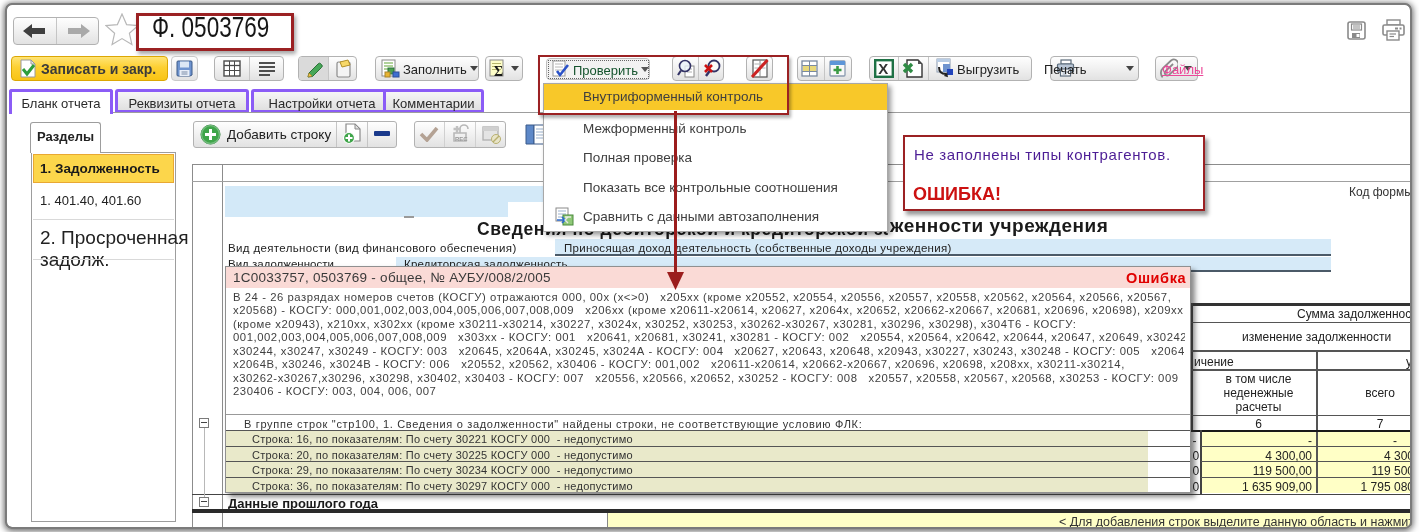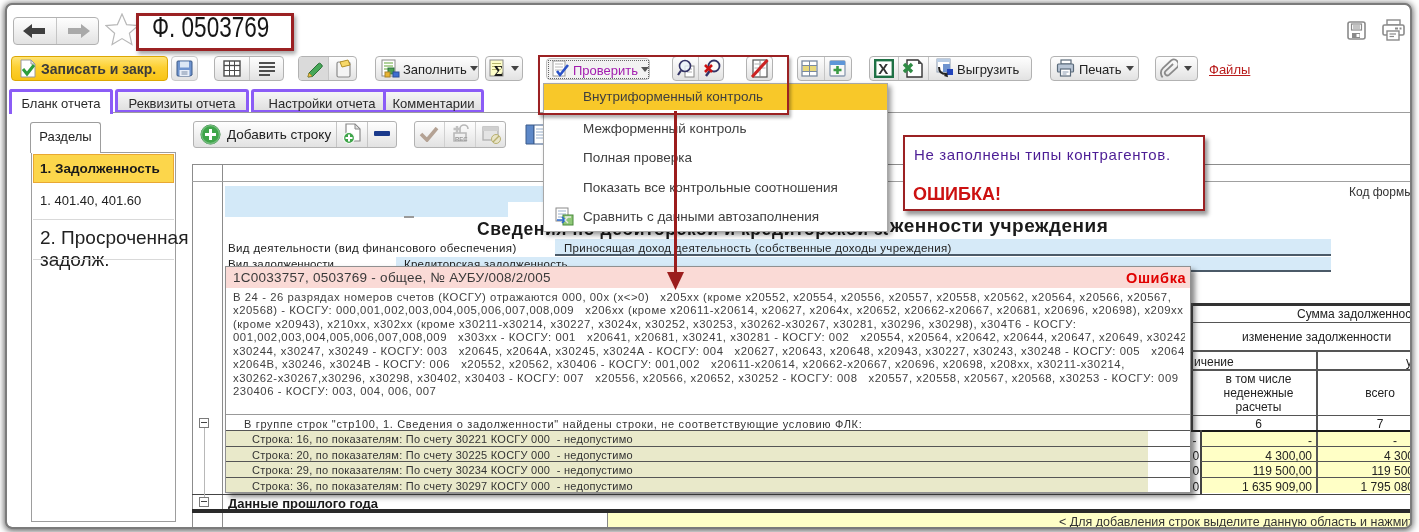--- a/index.html
+++ b/index.html
@@ -134,21 +134,21 @@
 
 <div class="btn" style="left:546px;top:58px;width:104px;height:22px;border-color:#bdbdbd;background:#f2f2f2;"></div>
 <div class="abs" style="left:548px;top:60px;width:99px;height:17px;border:1px dotted #666;"></div>
 <svg class="abs" style="left:552px;top:60px;" width="18" height="18" viewBox="0 0 18 18">
  <rect x="1" y="1" width="12" height="15" fill="#fff" stroke="#9a9a9a"></rect>
  <line x1="3" y1="4" x2="11" y2="4" stroke="#b8b8b8"></line>
  <line x1="3" y1="7" x2="11" y2="7" stroke="#b8b8b8"></line>
  <line x1="3" y1="10" x2="11" y2="10" stroke="#b8b8b8"></line>
  <path d="M5 11 l3 4 l8-10" stroke="#2a52c8" stroke-width="2.6" fill="none"></path>
 </svg>
-<div class="txt" style="left:573px;top:62.5px;font-size:13px;color:#a21caf;">Проверить</div>
+<div class="txt" style="left:573px;top:62.5px;font-size:13px;color:#14532d;">Проверить</div>
 <svg class="abs" style="left:641px;top:67px;" width="8" height="5" viewBox="0 0 8 5">
     <path d="M0 0 h8 l-4 5 z" fill="#555"></path>
   </svg>
 
 <div class="btn" style="left:672px;top:56px;width:52px;height:25px;"></div>
 <div class="ln" style="left:698px;top:57px;width:1px;height:23px;background:#c5c5c5;"></div>
 <svg class="abs" style="left:677px;top:59px;" width="19" height="19" viewBox="0 0 19 19">
  <rect x="8" y="7" width="9" height="11" fill="#fff" stroke="#8a8a8a"></rect>
  <line x1="10" y1="10" x2="15" y2="10" stroke="#b0b0b0"></line>
  <line x1="10" y1="13" x2="15" y2="13" stroke="#b0b0b0"></line>
@@ -211,44 +211,44 @@
 <div class="txt" style="left:957px;top:62px;font-size:13px;">Выгрузить</div>
 
 <div class="btn" style="left:1050px;top:56px;width:89px;height:25px;"></div>
 <svg class="abs" style="left:1056px;top:59px;" width="19" height="18" viewBox="0 0 19 18">
  <rect x="5" y="1" width="10" height="4" fill="#fff" stroke="#5a6a7a" stroke-width="1.2"></rect>
  <rect x="1.5" y="5" width="16" height="8" rx="1" fill="#b9c6d6" stroke="#5a6a7a" stroke-width="1.2"></rect>
  <rect x="4.5" y="10" width="10" height="7" fill="#fff" stroke="#5a6a7a" stroke-width="1.2"></rect>
  <line x1="6.5" y1="13" x2="12.5" y2="13" stroke="#8a9ab0"></line>
  <line x1="6.5" y1="15" x2="10.5" y2="15" stroke="#8a9ab0"></line>
 </svg>
-<div class="txt" style="left:1079px;top:62px;font-size:13px;">Печать</div>
+<div class="txt" style="left:1044px;top:62px;font-size:13px;">Печать</div>
 <svg class="abs" style="left:1126px;top:66px;" width="8" height="5" viewBox="0 0 8 5">
     <path d="M0 0 h8 l-4 5 z" fill="#444"></path>
   </svg>
 
 <div class="btn" style="left:1155px;top:56px;width:43px;height:25px;"></div>
 <svg class="abs" style="left:1160px;top:58px;" width="18" height="21" viewBox="0 0 18 21">
  <path d="M12.5 5.5 l-6.5 8 a2.6 2.6 0 0 0 4 3.3 l7-8.6 a4.6 4.6 0 0 0 -7-5.9 l-7 8.6 a6.6 6.6 0 0 0 1 9.2" fill="none" stroke="#8a8a8a" stroke-width="1.8" transform="rotate(8 9 10)"></path>
 </svg>
 <svg class="abs" style="left:1184px;top:66px;" width="8" height="5" viewBox="0 0 8 5">
     <path d="M0 0 h8 l-4 5 z" fill="#444"></path>
   </svg>
 
-<div class="txt" style="left:1209px;top:62px;font-size:13px;color:#b91c1c;text-decoration:underline;">Файлы</div>
+<div class="txt" style="left:1162px;top:62px;font-size:13px;color:#ec4899;text-decoration:underline;">Файлы</div>
 
 <div class="tab active" style="left:9px;width:104px;">Бланк отчета</div>
 <div class="tab" style="left:115px;width:134px;">Реквизиты отчета</div>
 <div class="tab" style="left:251px;width:142px;text-align:center;">Настройки отчета</div>
 <div class="tab" style="left:383px;width:101px;">Комментарии</div>
 <div class="ln" style="left:113px;top:112px;width:1299px;height:1px;background:#9d9d9d;"></div>
 
 <div class="abs" style="left:30px;top:122px;width:71px;height:31px;box-sizing:border-box;
   border:1px solid #9d9d9d;border-bottom:none;border-radius:3px 3px 0 0;background:#fff;z-index:2;
-  font-size:13px;color:#222;text-align:center;line-height:28px;">Разделы</div>
+  font-size:13px;color:#222;text-align:center;line-height:28px;font-weight:bold;">Разделы</div>
 <div class="abs" style="left:31px;top:152px;width:145px;height:370px;box-sizing:border-box;
   border:1px solid #9d9d9d;background:#fff;"></div>
 <div class="abs" style="left:33px;top:154px;width:141px;height:29px;box-sizing:border-box;
   background:#fcd64b;border:1px solid #e9a832;"></div>
 <div class="txt" style="left:40px;top:161px;font-size:13.5px;font-weight:bold;color:#1a1a1a;">1. Задолженность</div>
 <div class="txt" style="left:40px;top:193px;font-size:13px;">1. 401.40, 401.60</div>
 <div class="ln" style="left:33px;top:219px;width:141px;height:1px;background:#d9d9d9;"></div>
 <div class="txt" style="left:40px;top:227px;font-size:19px;">2. Просроченная<br>задолж.</div>
 <div class="ln" style="left:33px;top:259px;width:141px;height:1px;background:#d9d9d9;"></div>
 

